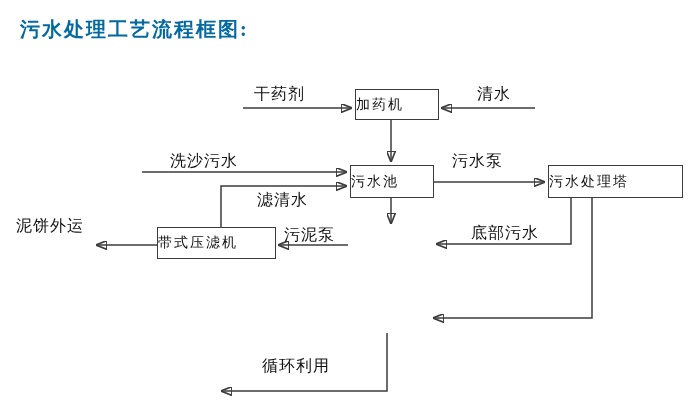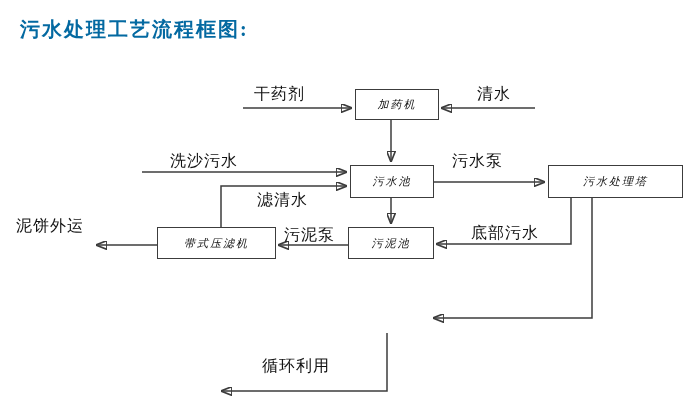--- a/index.html
+++ b/index.html
@@ -38,25 +38,23 @@
     stroke: #3c3c3c;
     stroke-width: 1.5;
   }
   .node {
     position: absolute;
     box-sizing: border-box;
     border: 1.5px solid #3c3c3c;
     background: #ffffff;
     display: flex;
     align-items: center;
-    justify-content: center;
-    font-size: 11px;
+    font-size: 14px;
     letter-spacing: 2px;
     white-space: nowrap;
-    font-style: italic;
   }
   .edge-label {
     position: absolute;
     font-size: 16px;
     letter-spacing: 1px;
     white-space: nowrap;
   }
   
   #node-dosing   { left: 355px; top:  89px; width:  84px; height: 31px; }
   #node-sewage   { left: 350px; top: 165px; width:  84px; height: 33px; }
@@ -104,23 +102,20 @@
 
   <div class="node" id="node-dosing">
     <span>加药机</span>
   </div>
   <div class="node" id="node-sewage">
     <span>污水池</span>
   </div>
   <div class="node" id="node-tower">
     <span>污水处理塔</span>
   </div>
-  <div class="node" id="node-sludge">
-    <span>污泥池</span>
-  </div>
   <div class="node" id="node-belt">
     <span>带式压滤机</span>
   </div>
 
   <div class="edge-label" id="lbl-dry-agent">干药剂</div>
   <div class="edge-label" id="lbl-clean-water">清水</div>
   <div class="edge-label" id="lbl-sand-washing">洗沙污水</div>
   <div class="edge-label" id="lbl-sewage-pump">污水泵</div>
   <div class="edge-label" id="lbl-filtered">滤清水</div>
   <div class="edge-label" id="lbl-sludge-pump">污泥泵</div>

